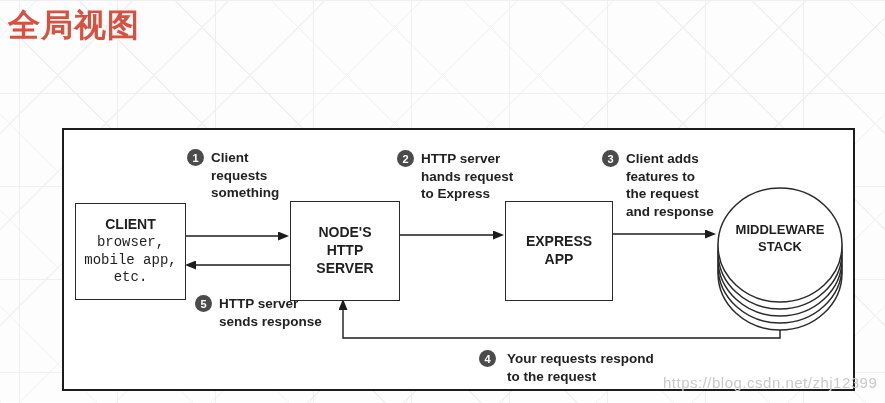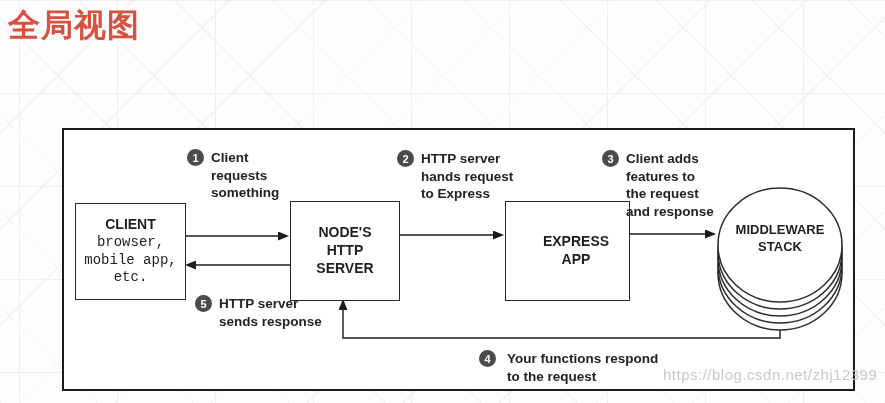--- a/index.html
+++ b/index.html
@@ -27,40 +27,40 @@
   .overlay{position:absolute;left:0;top:0;width:885px;height:403px;pointer-events:none;}
   .dbox{
     position:absolute;background:#ffffff;border:1.5px solid #2a2a2a;
     display:flex;flex-direction:column;align-items:center;justify-content:center;
     text-align:center;color:#1f1f1f;
   }
   .dbox .b-title{font-weight:700;font-size:14px;line-height:1.28;}
   .dbox .b-sub{font-weight:400;font-size:14px;line-height:1.28;font-family:Liberation Mono, monospace;}
   .box-client{left:75px;top:203px;width:109px;height:95px;}
   .box-node{left:290px;top:201px;width:108px;height:98px;}
-  .box-express{left:505px;top:201px;width:106px;height:98px;padding-left:17px;}
+  .box-express{left:505px;top:201px;width:106px;height:98px;}
   .stack-label{
     position:absolute;left:718px;top:222px;width:124px;
     text-align:center;font-weight:700;font-size:13px;line-height:1.3;color:#1f1f1f;
   }
   .pre{white-space:pre-line;}
   .annot{position:absolute;display:flex;align-items:flex-start;gap:7px;}
   .badge{
     flex:0 0 auto;width:17px;height:17px;border-radius:50%;
     background:#4b4b4b;color:#ffffff;font-size:11px;font-weight:700;
     display:flex;align-items:center;justify-content:center;margin-top:0px;
   }
   .annot .a-text{font-size:13.5px;font-weight:600;line-height:1.3;color:#222222;}
   .annot-1{left:187px;top:149px;}
   .annot-2{left:397px;top:150px;}
   .annot-3{left:602px;top:150px;}
   .annot-4{left:479px;top:350px;gap:11px;}
   .annot-5{left:195px;top:295px;}
   .watermark{
-    position:absolute;left:663px;top:366px;
+    position:absolute;left:663px;top:374px;
     font-size:15px;color:#c9c9c9;letter-spacing:0.5px;z-index:5;
   }
 </style>
 </head>
 <body>
 
 <div class="page">
 
   <div class="page-title">全局视图</div>
 
@@ -128,21 +128,21 @@
   <div class="annot annot-3">
     <div class="badge">3</div>
     <div class="a-text pre">Client adds
 features to
 the request
 and response</div>
   </div>
 
   <div class="annot annot-4">
     <div class="badge">4</div>
-    <div class="a-text pre">Your functions respond
+    <div class="a-text pre">Your requests respond
 to the request</div>
   </div>
 
   <div class="annot annot-5">
     <div class="badge">5</div>
     <div class="a-text pre">HTTP server
 sends response</div>
   </div>
 
   <div class="watermark">https://blog.csdn.net/zhj12399</div>

